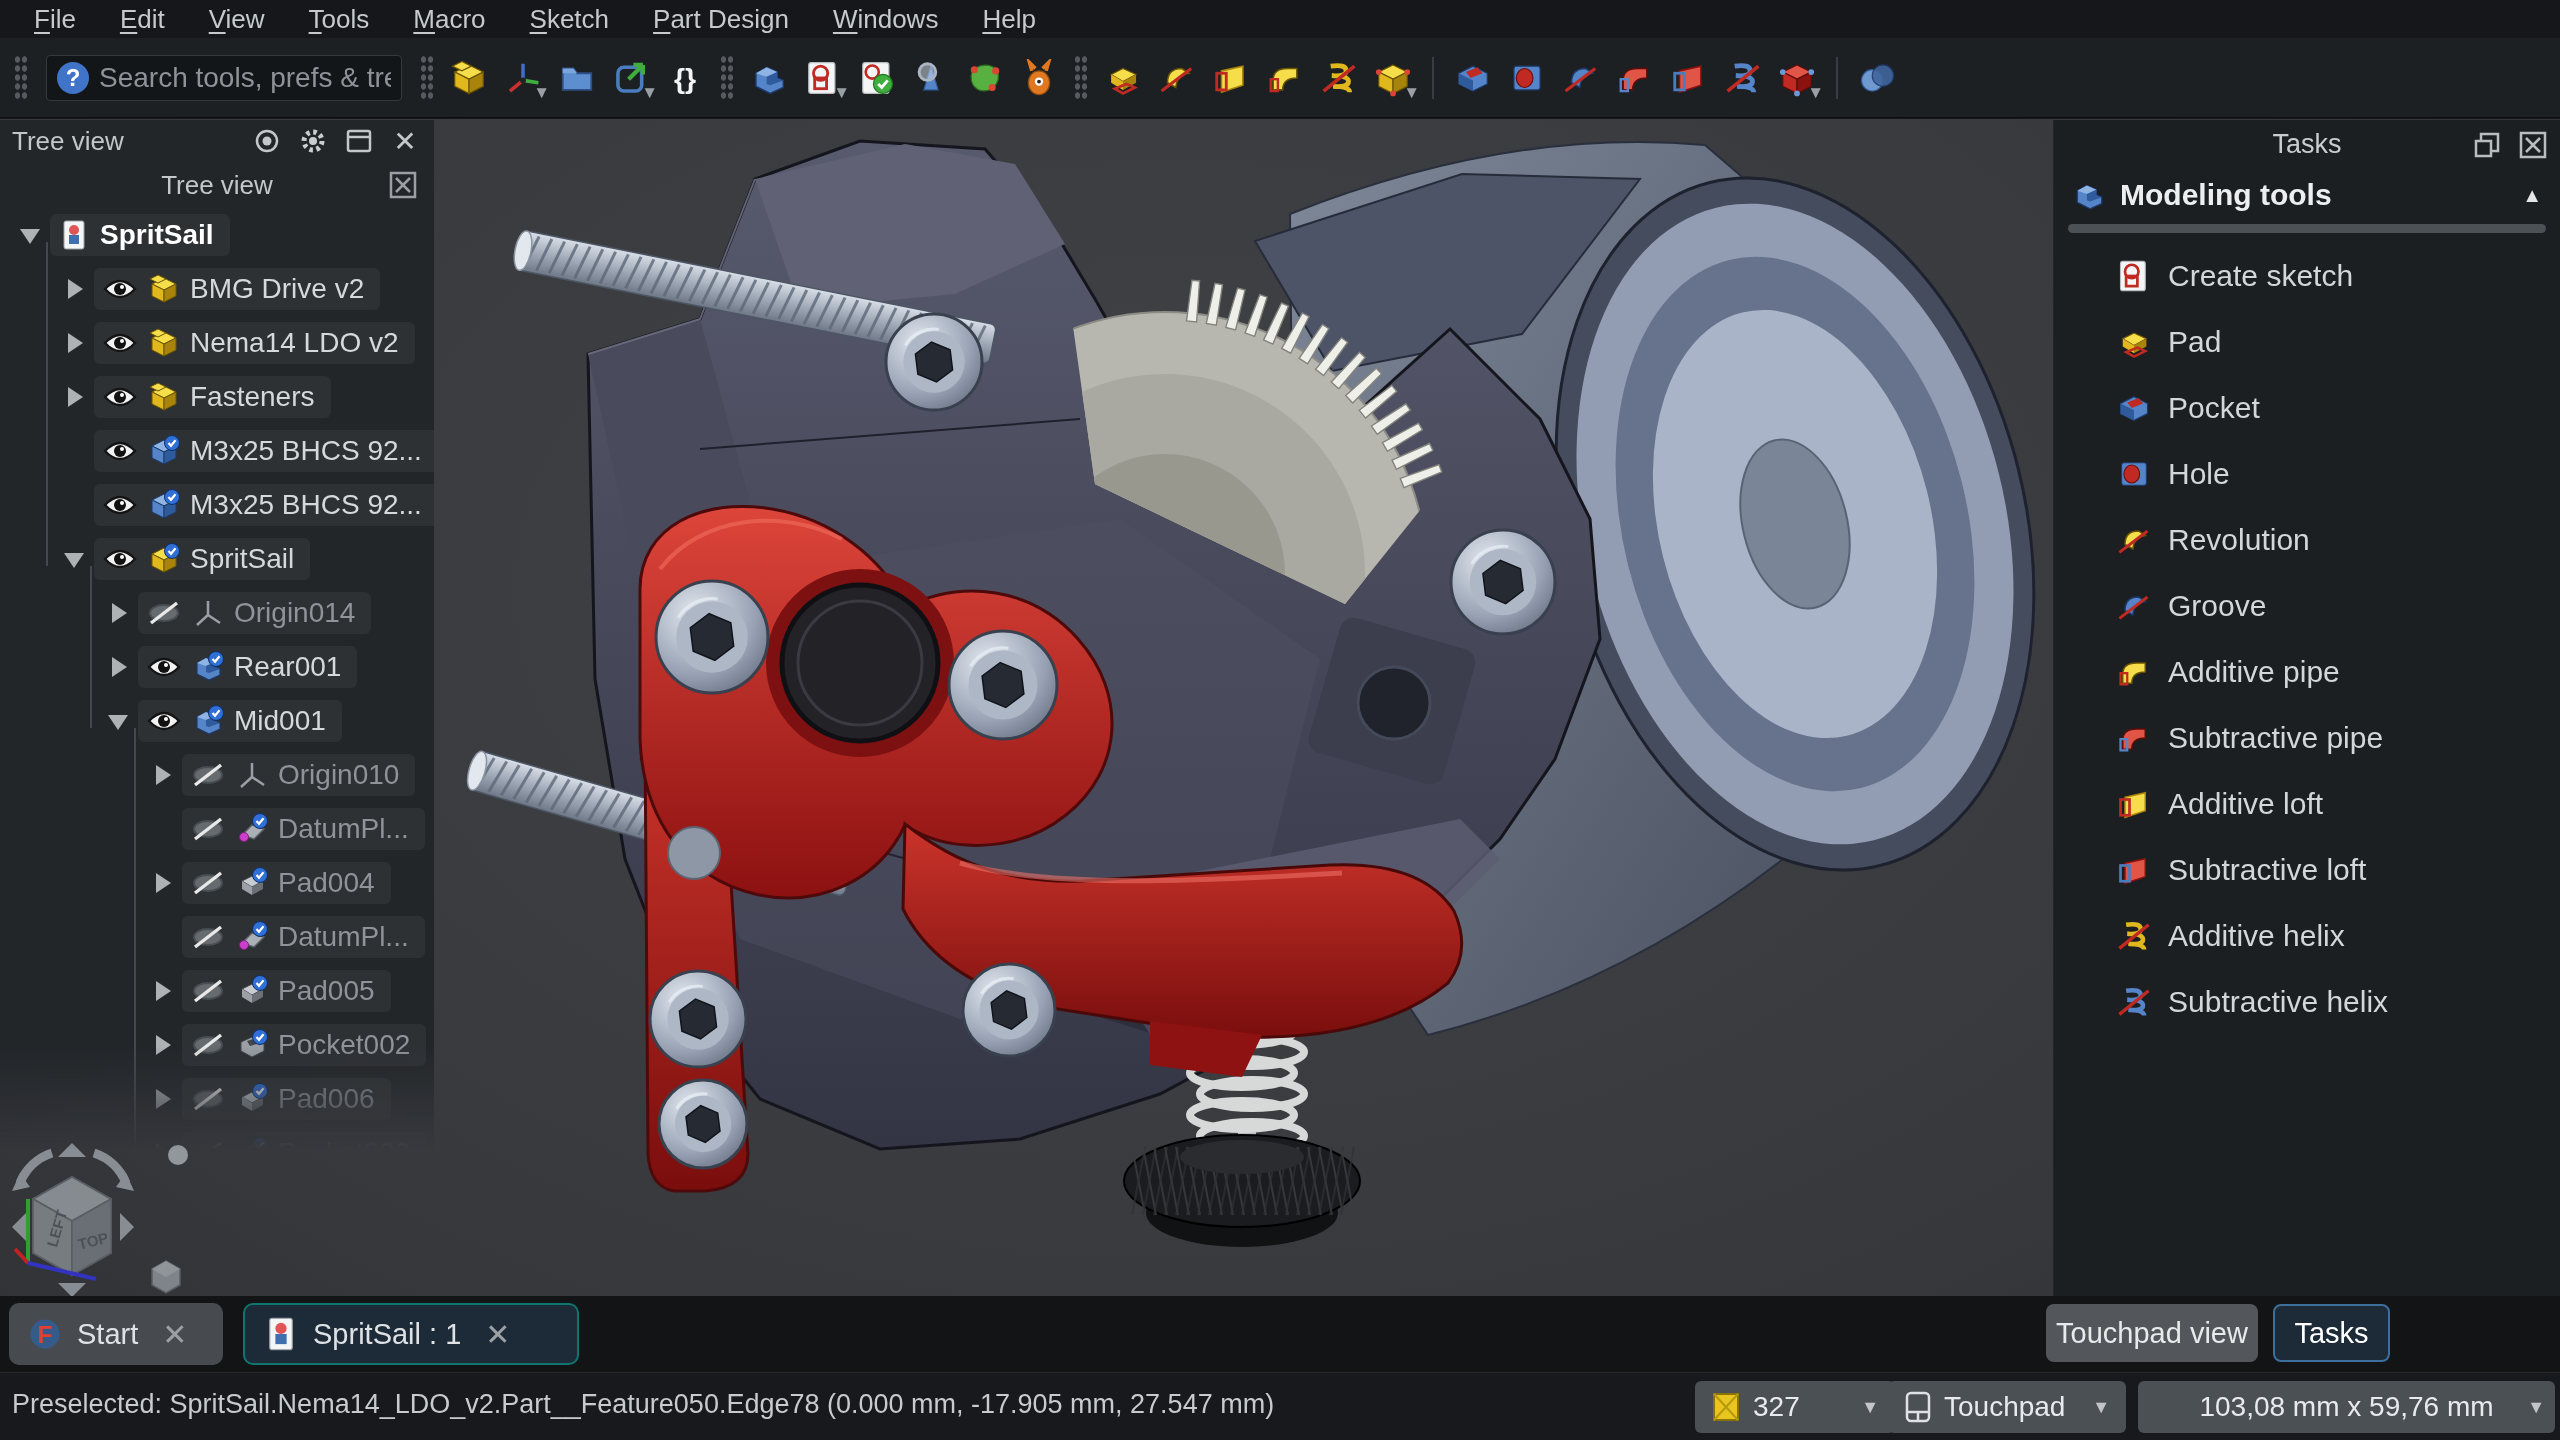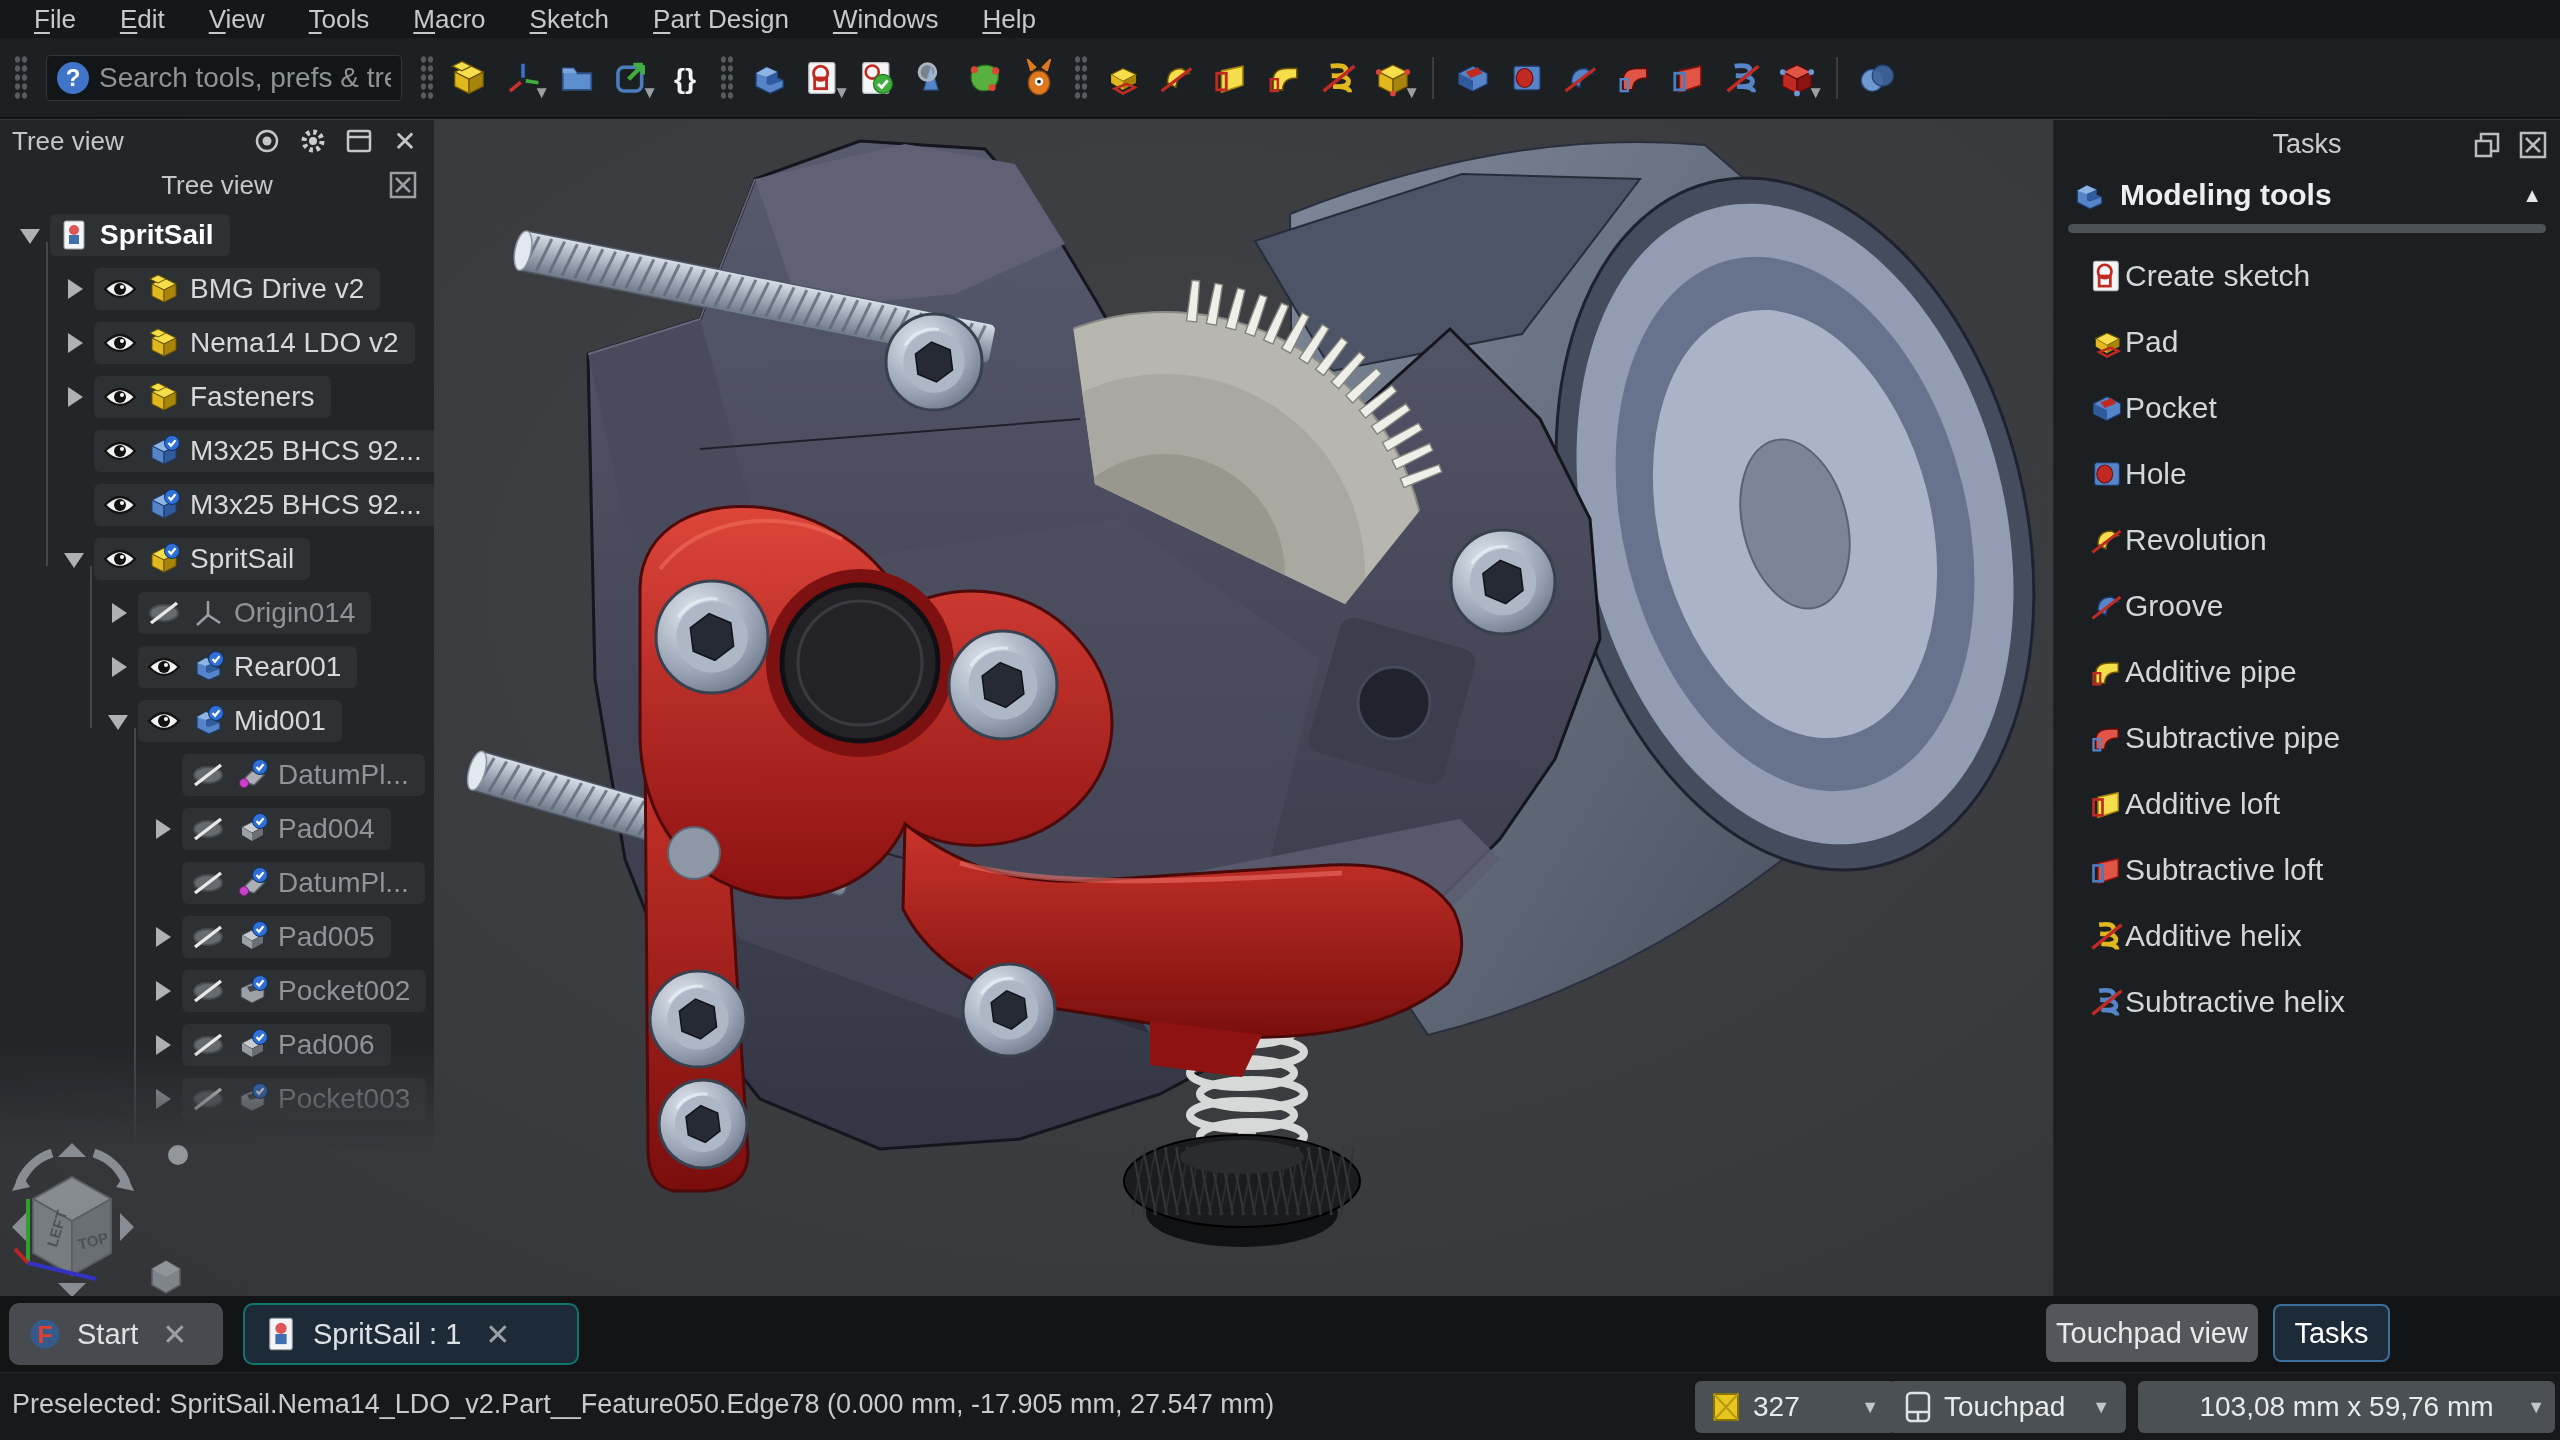--- a/index.html
+++ b/index.html
@@ -84,21 +84,21 @@
            background:rgba(26,30,33,.96); border-left:1px solid rgba(255,255,255,.03); }
   .tasks-h1 { height:48px; display:flex; align-items:center; justify-content:center;
               position:relative; }
   .tasks-h1 .title { color:#c9cdd0; font-size:27px; }
   .tasks-h1 .hgroup { position:absolute; right:10px; top:8px; display:flex; }
   .tsec { height:54px; display:flex; align-items:center; padding:0 18px; gap:14px; }
   .tsec .ic { width:34px; height:34px; }
   .tsec .lbl { color:#eceef0; font-size:30px; font-weight:bold; flex:1; }
   .tsec .col { color:#e4e6e8; font-size:20px; }
   .tdivider { height:9px; border-radius:5px; background:#4c5155; margin:2px 14px 10px 14px; }
-  .titem { height:66px; display:flex; align-items:center; padding-left:35px; }
+  .titem { height:66px; display:flex; align-items:center; gap:16px; padding-left:62px; }
   .titem .ic { width:36px; height:36px; }
   .titem .lbl { color:#d4d7d9; font-size:30px; }
 
   
   .tabbar { position:absolute; left:0; top:1296px; width:2560px; height:76px;
             background:#121416; }
   .tab { position:absolute; top:7px; height:62px; border-radius:10px;
          display:flex; align-items:center; gap:14px; padding:0 18px;
          font-size:29px; color:#dfe2e4; }
   .tab .ic { width:36px; height:36px; }
@@ -852,20 +852,35 @@
                 <path d="M5,12 L14,7 L23,11 L23,16 L28,18 L28,24 L17,29 L5,23 Z" fill="#5585c8" stroke="#1c3a6b" stroke-width="1.2"></path>
 <path d="M5,12 L14,7 L23,11 L14,15 Z" fill="#8fb3e3"></path>
                 <path d="M14,15 L23,11 L23,16 L28,18 L17,22 L14,21 Z" fill="#2f5a9b"></path>
                 <circle cx="24" cy="8" r="7.5" fill="#2f6fd6" stroke="#0e2f66" stroke-width="1"></circle>
 <path d="M20.5 8 l2.5 2.8 l4.5 -5.5" stroke="#fff" stroke-width="2.2" fill="none"></path>
               </svg>
               <span class="tlabel">Mid001</span>
             </span>
           </div>
           <div class="trow muted" style="padding-left: 150px;">
+            <span class="tarrow c"></span>
+            <span class="tpill">
+              <svg class="teye" viewBox="0 0 36 24">
+    <ellipse cx="18" cy="12" rx="14" ry="8" fill="#666b6f" stroke="#494e52" stroke-width="2"></ellipse>
+    <line x1="5" y1="22" x2="31" y2="2" stroke="#e9e9e9" stroke-width="3.4"></line>
+              </svg>
+              <svg class="ticon" viewBox="0 0 32 32">
+                <line x1="16" y1="4" x2="16" y2="18" stroke="#9aa0a6" stroke-width="2.5"></line>
+   <line x1="16" y1="18" x2="5" y2="28" stroke="#9aa0a6" stroke-width="2.5"></line>
+   <line x1="16" y1="18" x2="28" y2="26" stroke="#9aa0a6" stroke-width="2.5"></line>
+              </svg>
+              <span class="tlabel">Origin010</span>
+            </span>
+          </div>
+          <div class="trow muted" style="padding-left: 150px;">
             <span class="tarrow"></span>
             <span class="tpill">
               <svg class="teye" viewBox="0 0 36 24">
     <ellipse cx="18" cy="12" rx="14" ry="8" fill="#666b6f" stroke="#494e52" stroke-width="2"></ellipse>
     <line x1="5" y1="22" x2="31" y2="2" stroke="#e9e9e9" stroke-width="3.4"></line>
               </svg>
               <svg class="ticon" viewBox="0 0 32 32">
                 <polygon points="6,22 16,12 28,16 18,26" fill="#aab0b6" stroke="#5c6268" stroke-width="1.5"></polygon>
    <circle cx="8" cy="24" r="4.5" fill="#cc3fcc" stroke="#7c1f7c"></circle>
                 <circle cx="24" cy="8" r="7.5" fill="#2f6fd6" stroke="#0e2f66" stroke-width="1"></circle>

